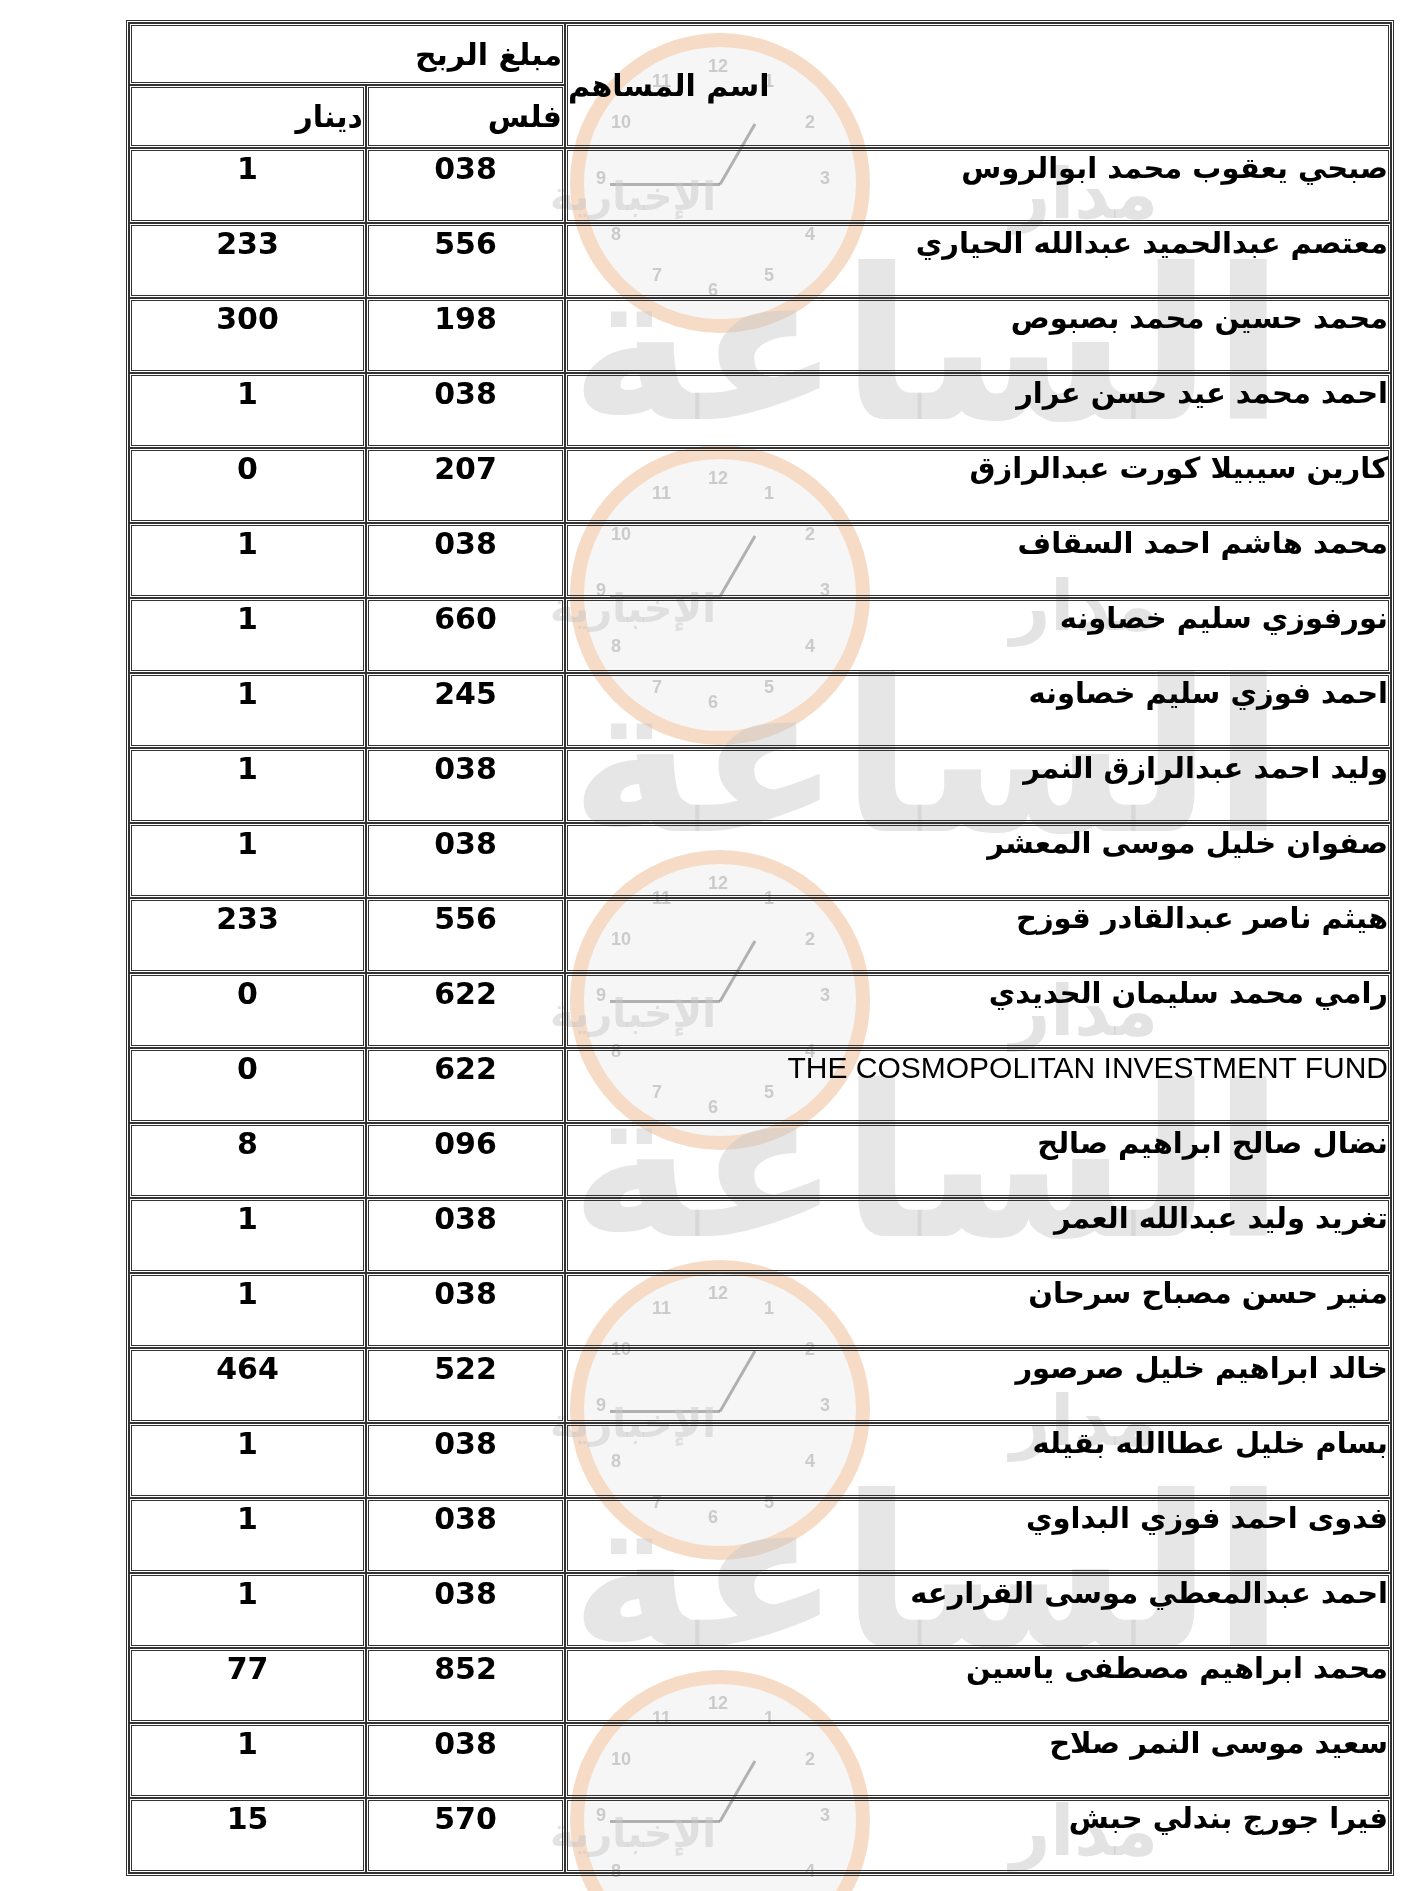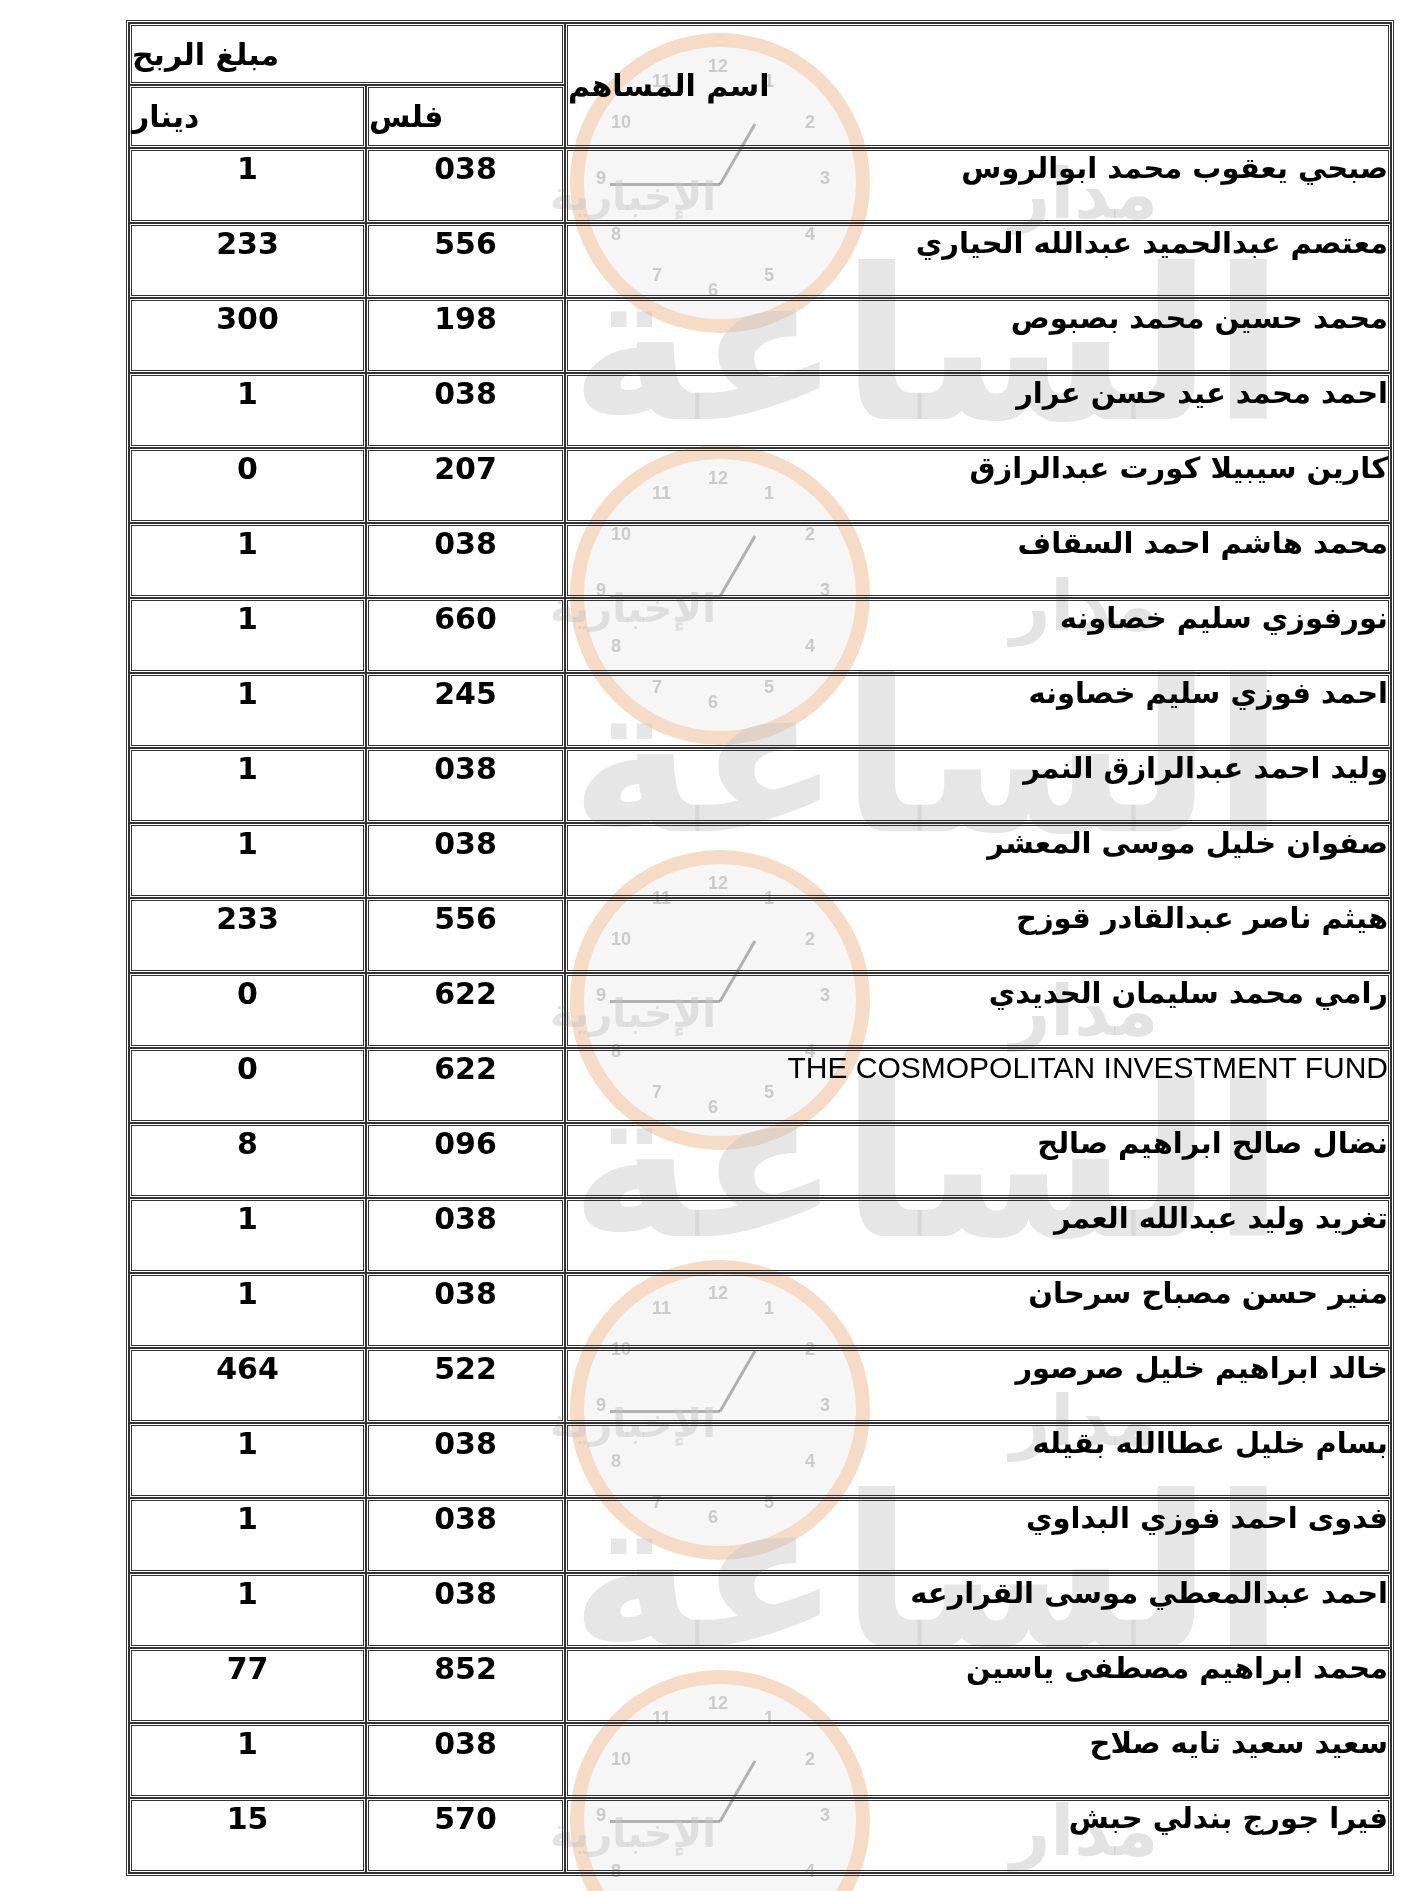--- a/index.html
+++ b/index.html
@@ -15,21 +15,21 @@
   .wm .small2 { position:absolute; left:400px; top:-20px; font-family:"DejaVu Sans", sans-serif; font-weight:bold; font-size:40px; color:rgba(200,200,200,0.5); direction:rtl; }
 
   table.profits { position:absolute; left:126px; top:20px; width:1262px; border-collapse:separate; border-spacing:0; z-index:1; table-layout:fixed; }
   table.profits td, table.profits th { border:3px double #333; padding:0; background:transparent; }
   table.profits { border:3px double #333; }
   col.c-dinar { width:237px; }
   col.c-fils { width:199px; }
   col.c-name { width:826px; }
   .h1 th { height:56px; }
   .h2 th { height:57px;margin-top:30px; }
-  th { font-family:"DejaVu Sans", sans-serif; font-weight:bold; font-size:30px; color:#000; text-align:left; vertical-align:middle; }
+  th { font-family:"DejaVu Sans", sans-serif; font-weight:bold; font-size:30px; color:#000; text-align:right; vertical-align:middle; }
   th.name-head { text-align:left; direction:rtl; }
   tr.row td { height:69px; vertical-align:top; }
   td.num { text-align:center; font-family:"DejaVu Sans", sans-serif; font-weight:bold; font-size:30px; padding-top:6px; color:#000; }
   td.name { text-align:right; direction:rtl; font-family:"DejaVu Sans", sans-serif; font-weight:bold; font-size:29px; padding-right:18px; padding-top:12px; color:#000; }
   td.name.latin { font-family:"Liberation Sans", sans-serif; font-weight:normal; font-size:30px; direction:ltr; }
 </style>
 </head>
 <body>
 
 <div class="watermarks" id="wm-layer">
@@ -255,21 +255,21 @@
         <td class="name">احمد عبدالمعطي موسى القرارعه</td>
       </tr>
       <tr class="row">
         <td class="num">77</td>
         <td class="num">852</td>
         <td class="name">محمد ابراهيم مصطفى ياسين</td>
       </tr>
       <tr class="row">
         <td class="num">1</td>
         <td class="num">038</td>
-        <td class="name">سعيد سعيد تايه صلاح</td>
+        <td class="name">سعيد موسى النمر صلاح</td>
       </tr>
       <tr class="row">
         <td class="num">15</td>
         <td class="num">570</td>
         <td class="name">فيرا جورج بندلي حبش</td>
       </tr>
     </tbody>
 </table>
 
 </body></html>

